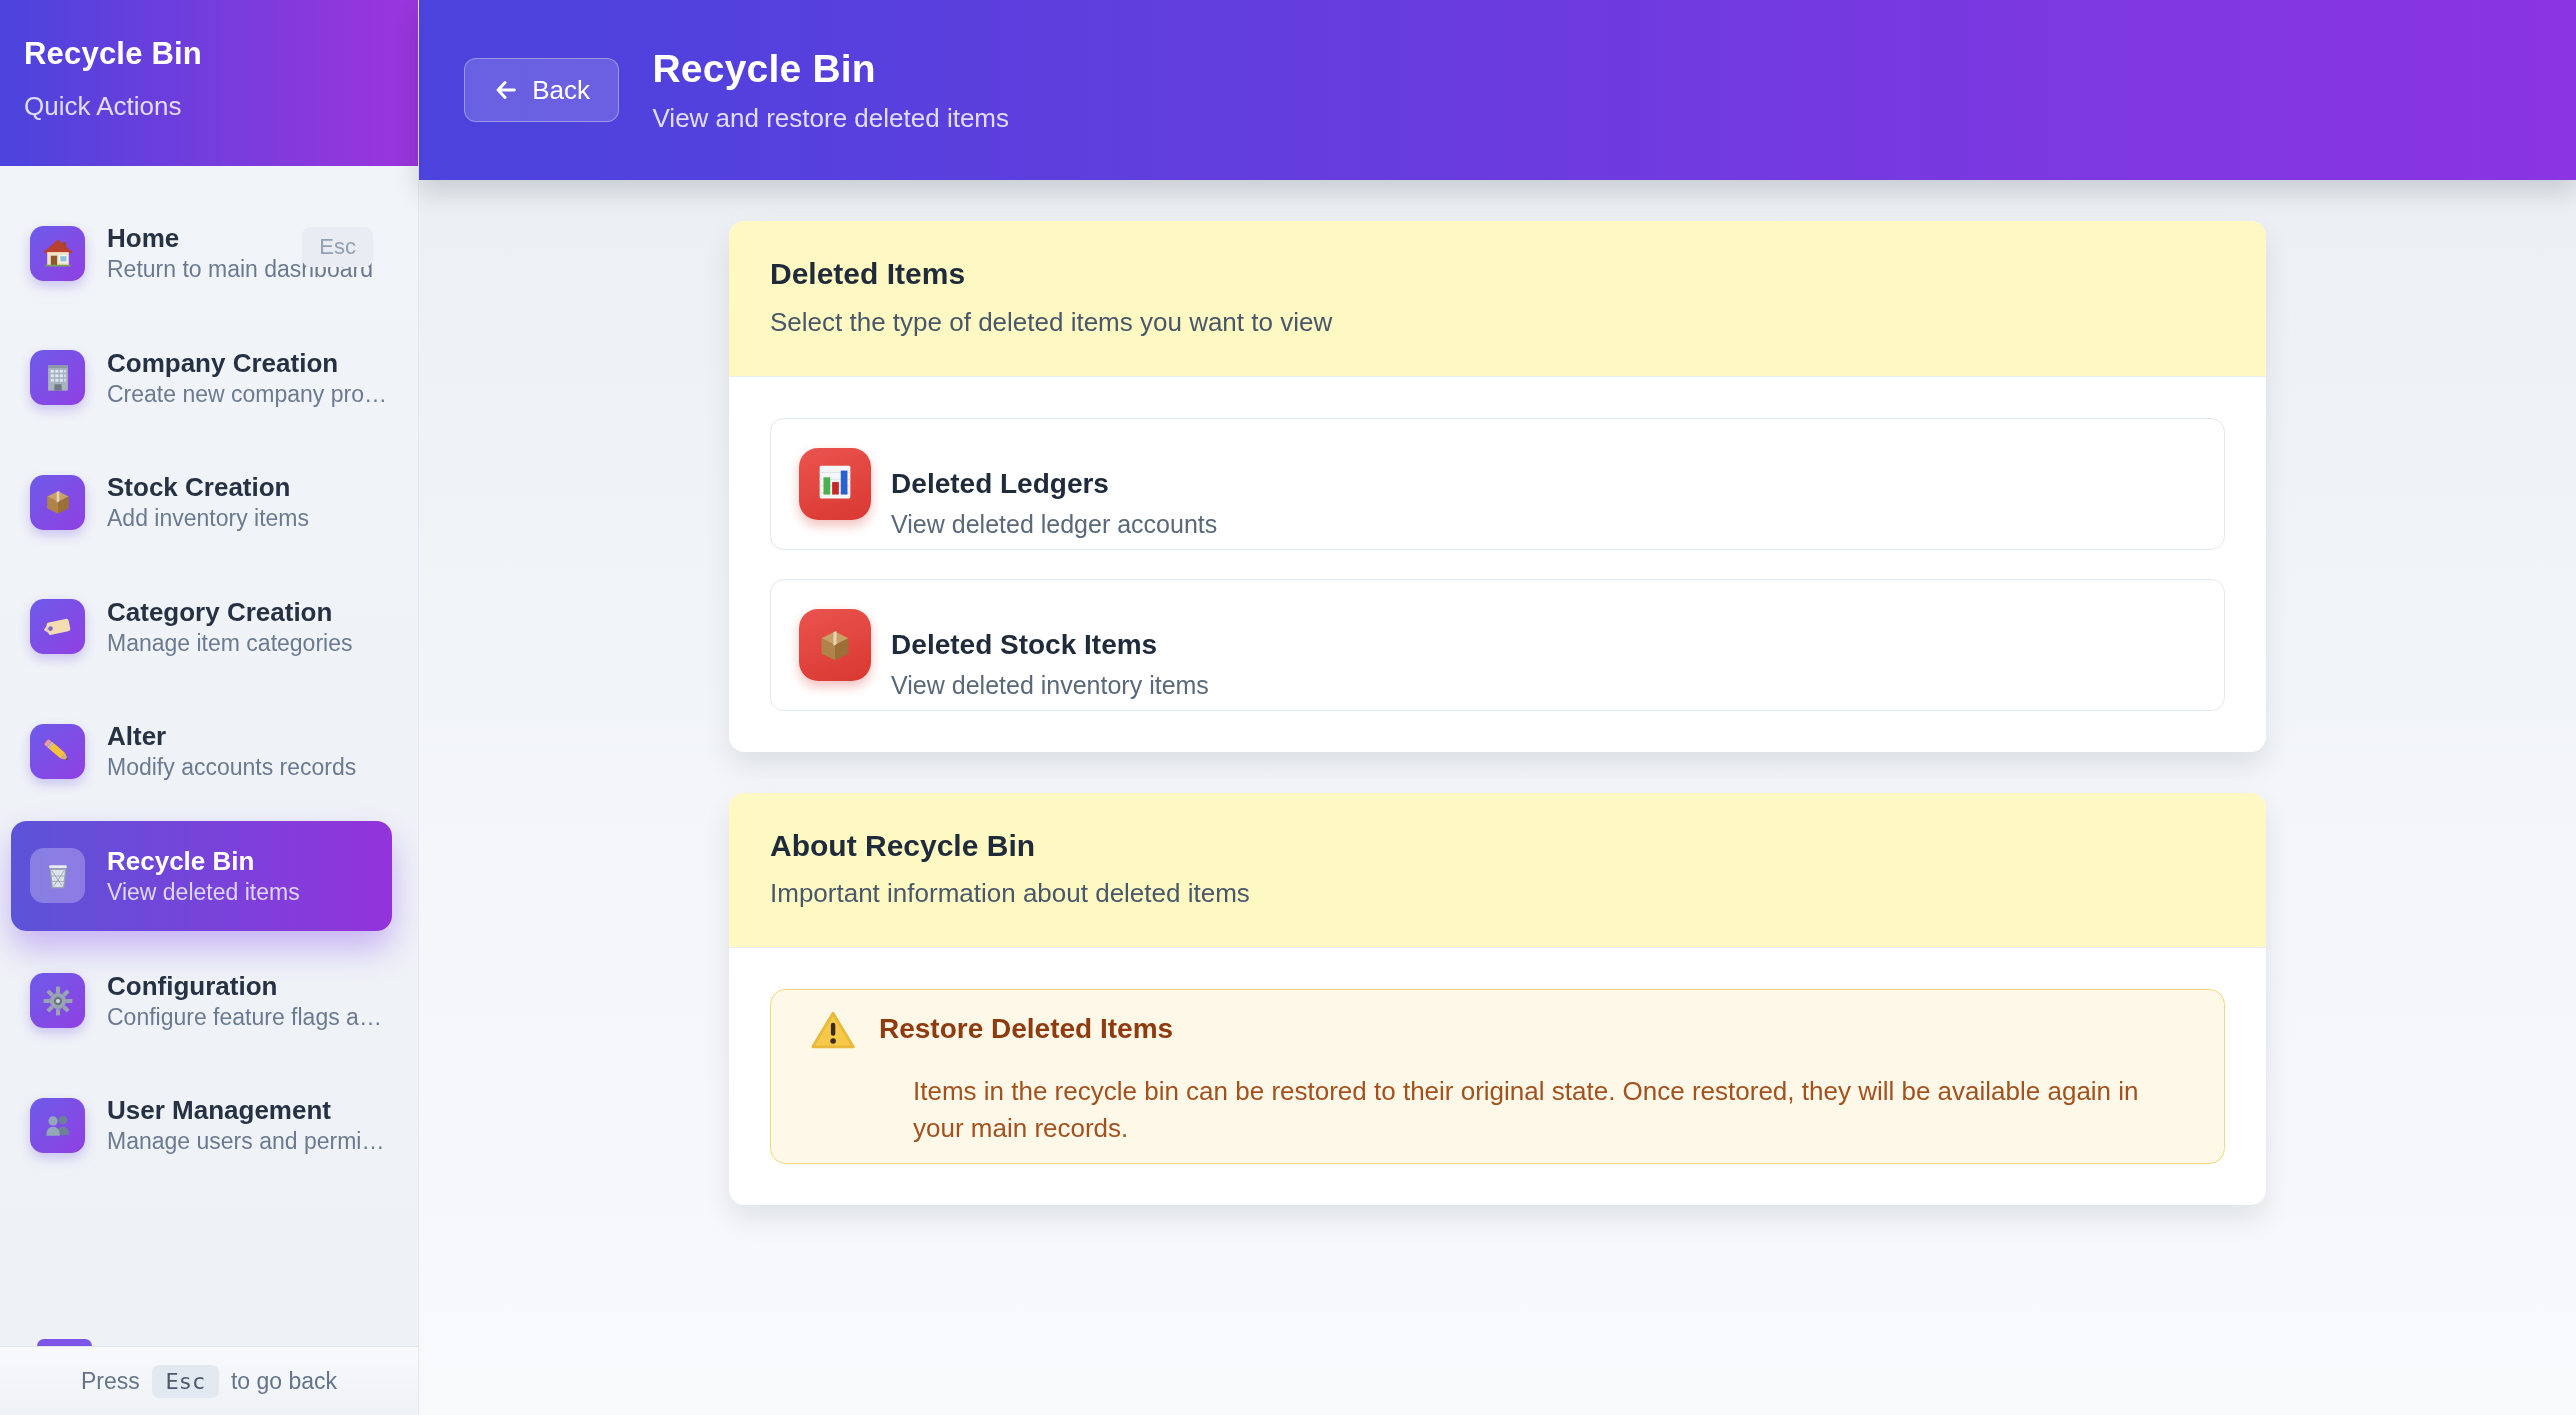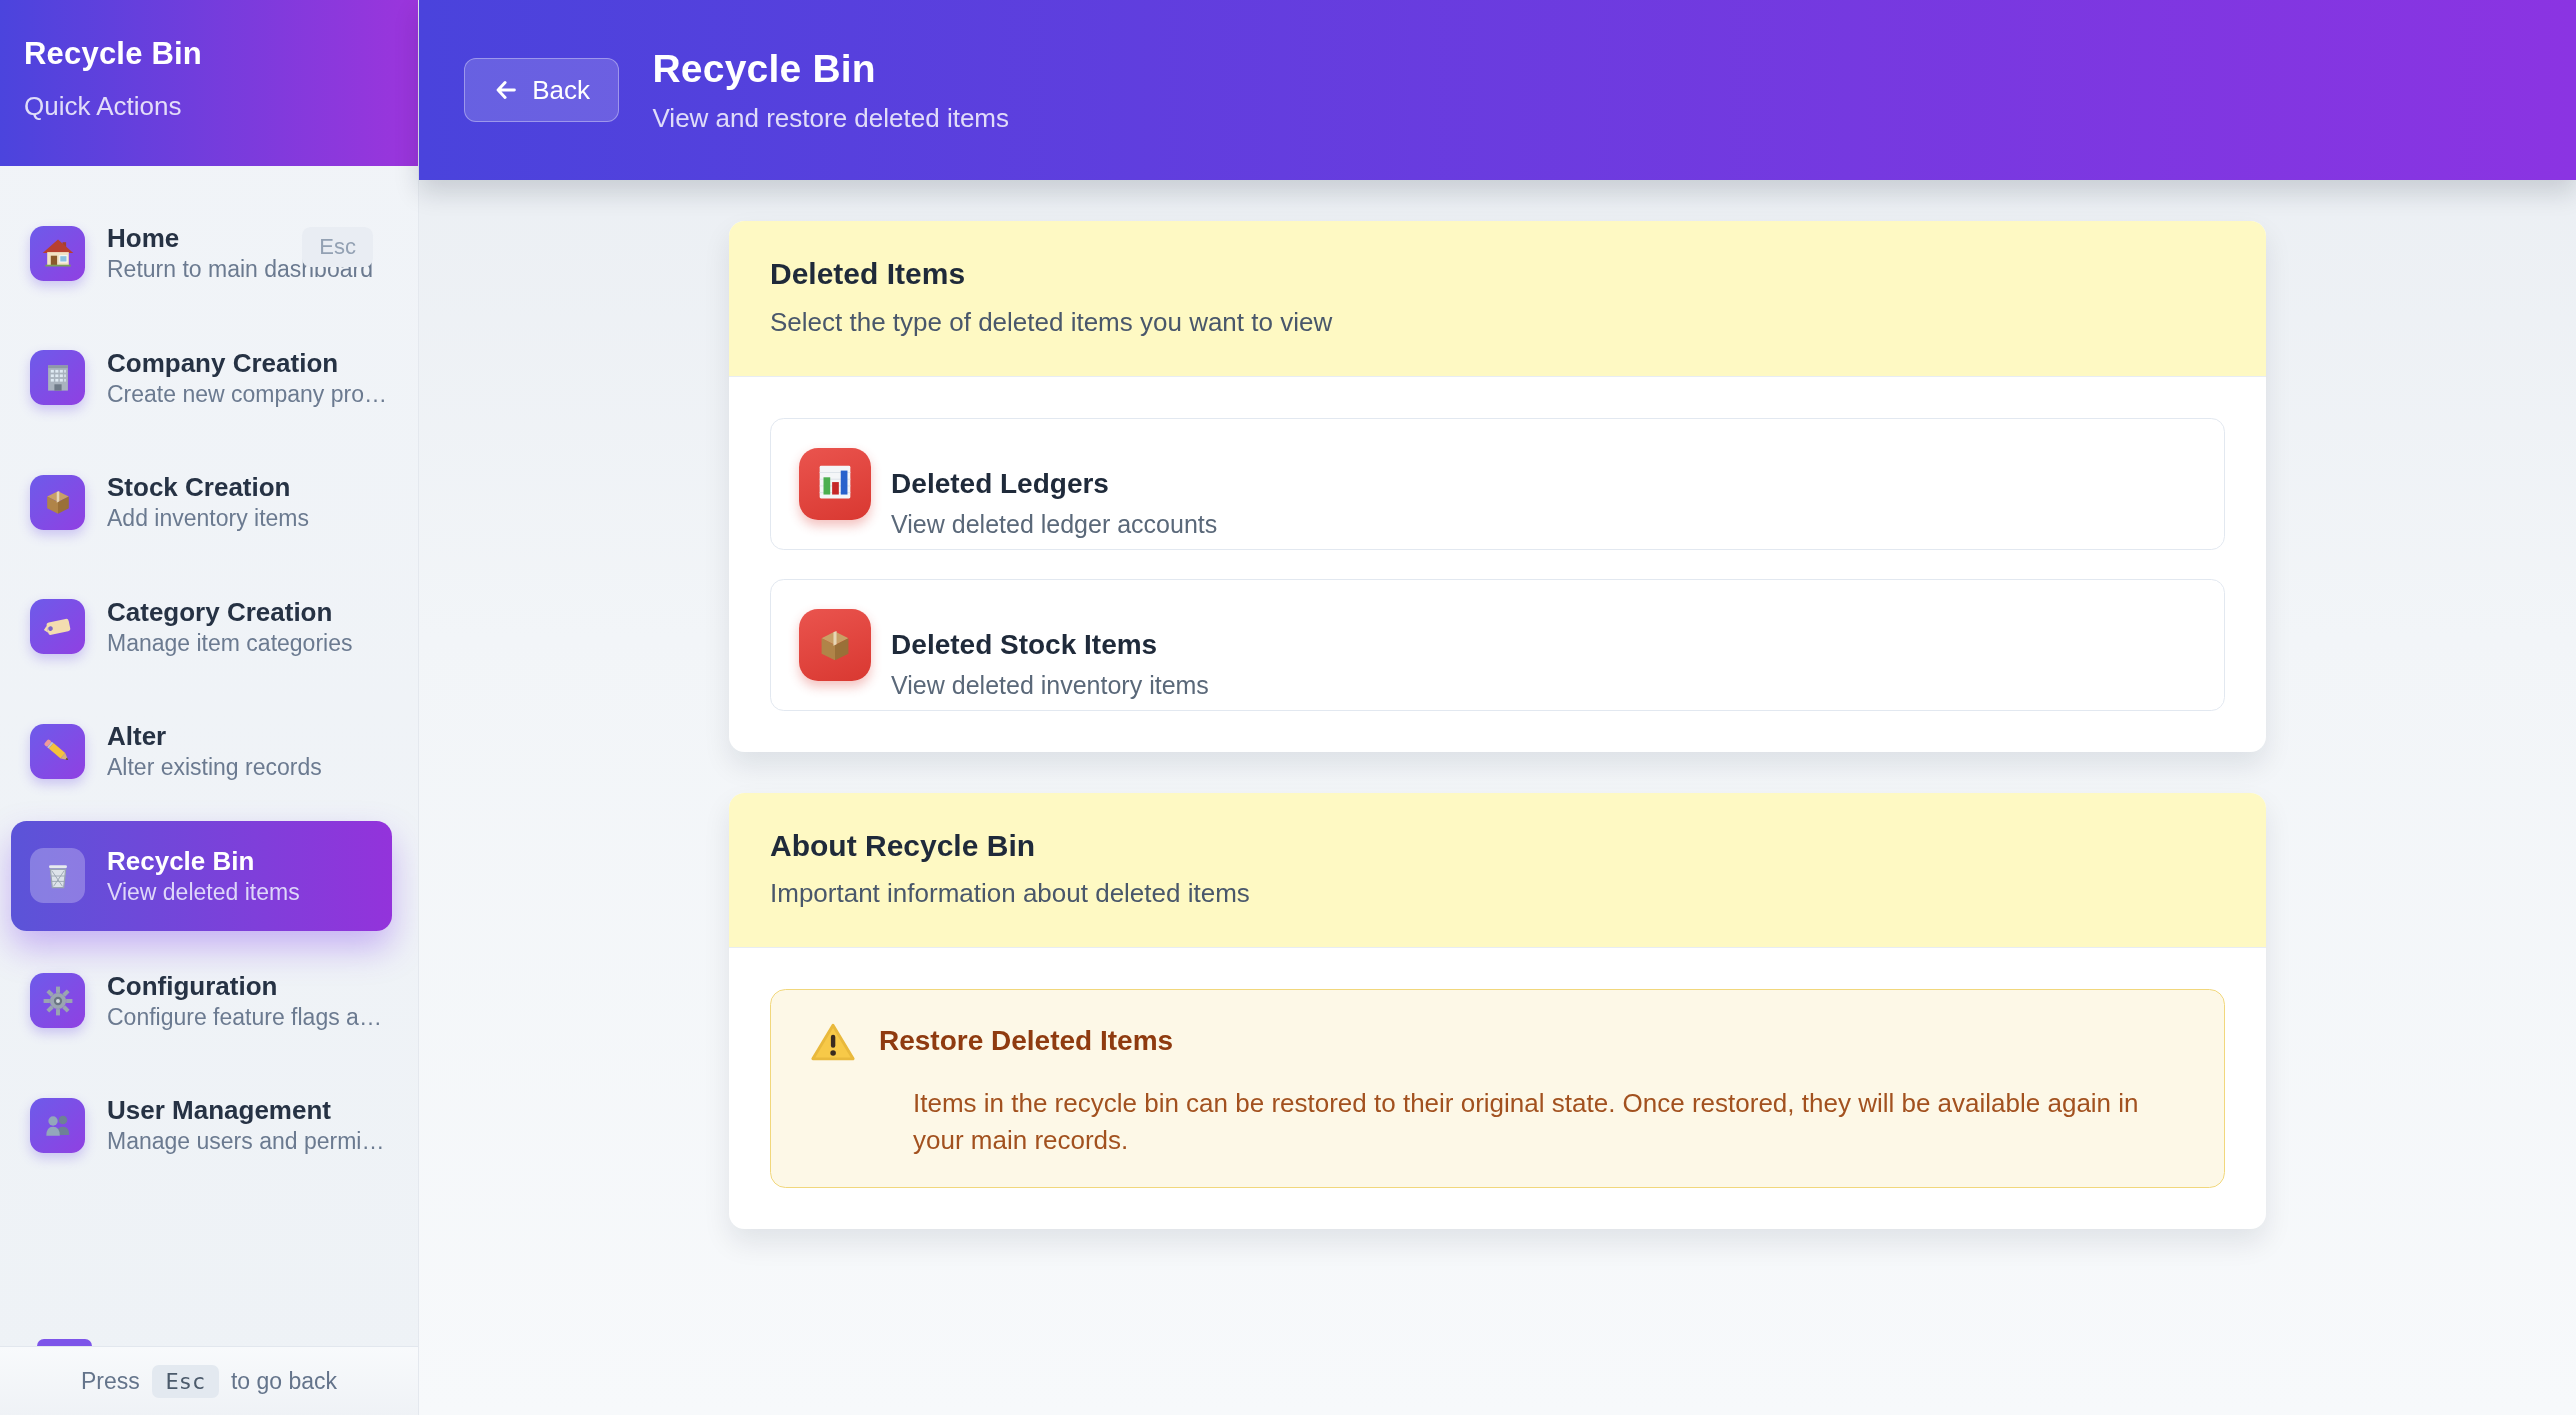--- a/index.html
+++ b/index.html
@@ -113,21 +113,21 @@
     display:flex;align-items:center;justify-content:center;
     box-shadow:0 5.2px 10.3px rgba(217,56,49,.3);
   }
   .red-tile svg{width:46px;height:46px;}
   .row-text{display:flex;flex-direction:column;gap:9.4px;margin-top:40px;}
   .row-title{font-size:28px;font-weight:700;color:#1f2a3a;}
   .row-sub{font-size:25px;color:#5a6879;text-align:right;}
 
   .alert{
     background:#fdf8e7;border:1.7px solid #f1d77c;border-radius:15.5px;
-    padding:28px 38px;box-sizing:border-box;
+    padding:16px 38px;box-sizing:border-box;
     display:grid;grid-template-columns:48px 1fr;column-gap:22px;row-gap:20.6px;
     align-items:start;
   }
   .alert .warn{width:48px;height:45px;margin-top:1.7px;}
   .alert-title{font-size:28px;font-weight:700;color:#8f3b10;align-self:center;}
   .alert-body{
     grid-column:2;font-size:26px;line-height:1.42;color:#a2511f;
     max-width:1340px;
     margin-left:34px;
   }
@@ -229,21 +229,21 @@
                 <rect x="3" y="16.5" width="5" height="8" rx="2" fill="#ef9a9a"></rect>
                 <rect x="8" y="16.5" width="2.5" height="8" fill="#c0c7ce"></rect>
                 <rect x="10.5" y="16.5" width="17" height="8" fill="#f5c23c"></rect>
                 <polygon points="27.5,16.5 35,20.5 27.5,24.5" fill="#d7b07a"></polygon>
                 <polygon points="32.4,19.1 35,20.5 32.4,21.9" fill="#4a3b2a"></polygon>
               </g>
             </svg>
         </span>
         <span class="si-text">
           <span class="si-title">Alter</span>
-          <span class="si-sub">Alter existing records</span>
+          <span class="si-sub">Modify accounts records</span>
         </span>
       </div>
 
       <div class="side-item active">
         <span class="tile">
           <svg viewBox="0 0 40 40">
               <rect x="10" y="8" width="20" height="3.4" rx="1.6" fill="#e7ebef"></rect>
               <polygon points="11.5,12.5 28.5,12.5 26.3,33 13.7,33" fill="#dde3e9" stroke="#9aa5b1" stroke-width="1.4"></polygon>
               <g stroke="#9aa5b1" stroke-width="1">
                 <line x1="13" y1="14" x2="25" y2="31.5"></line>

